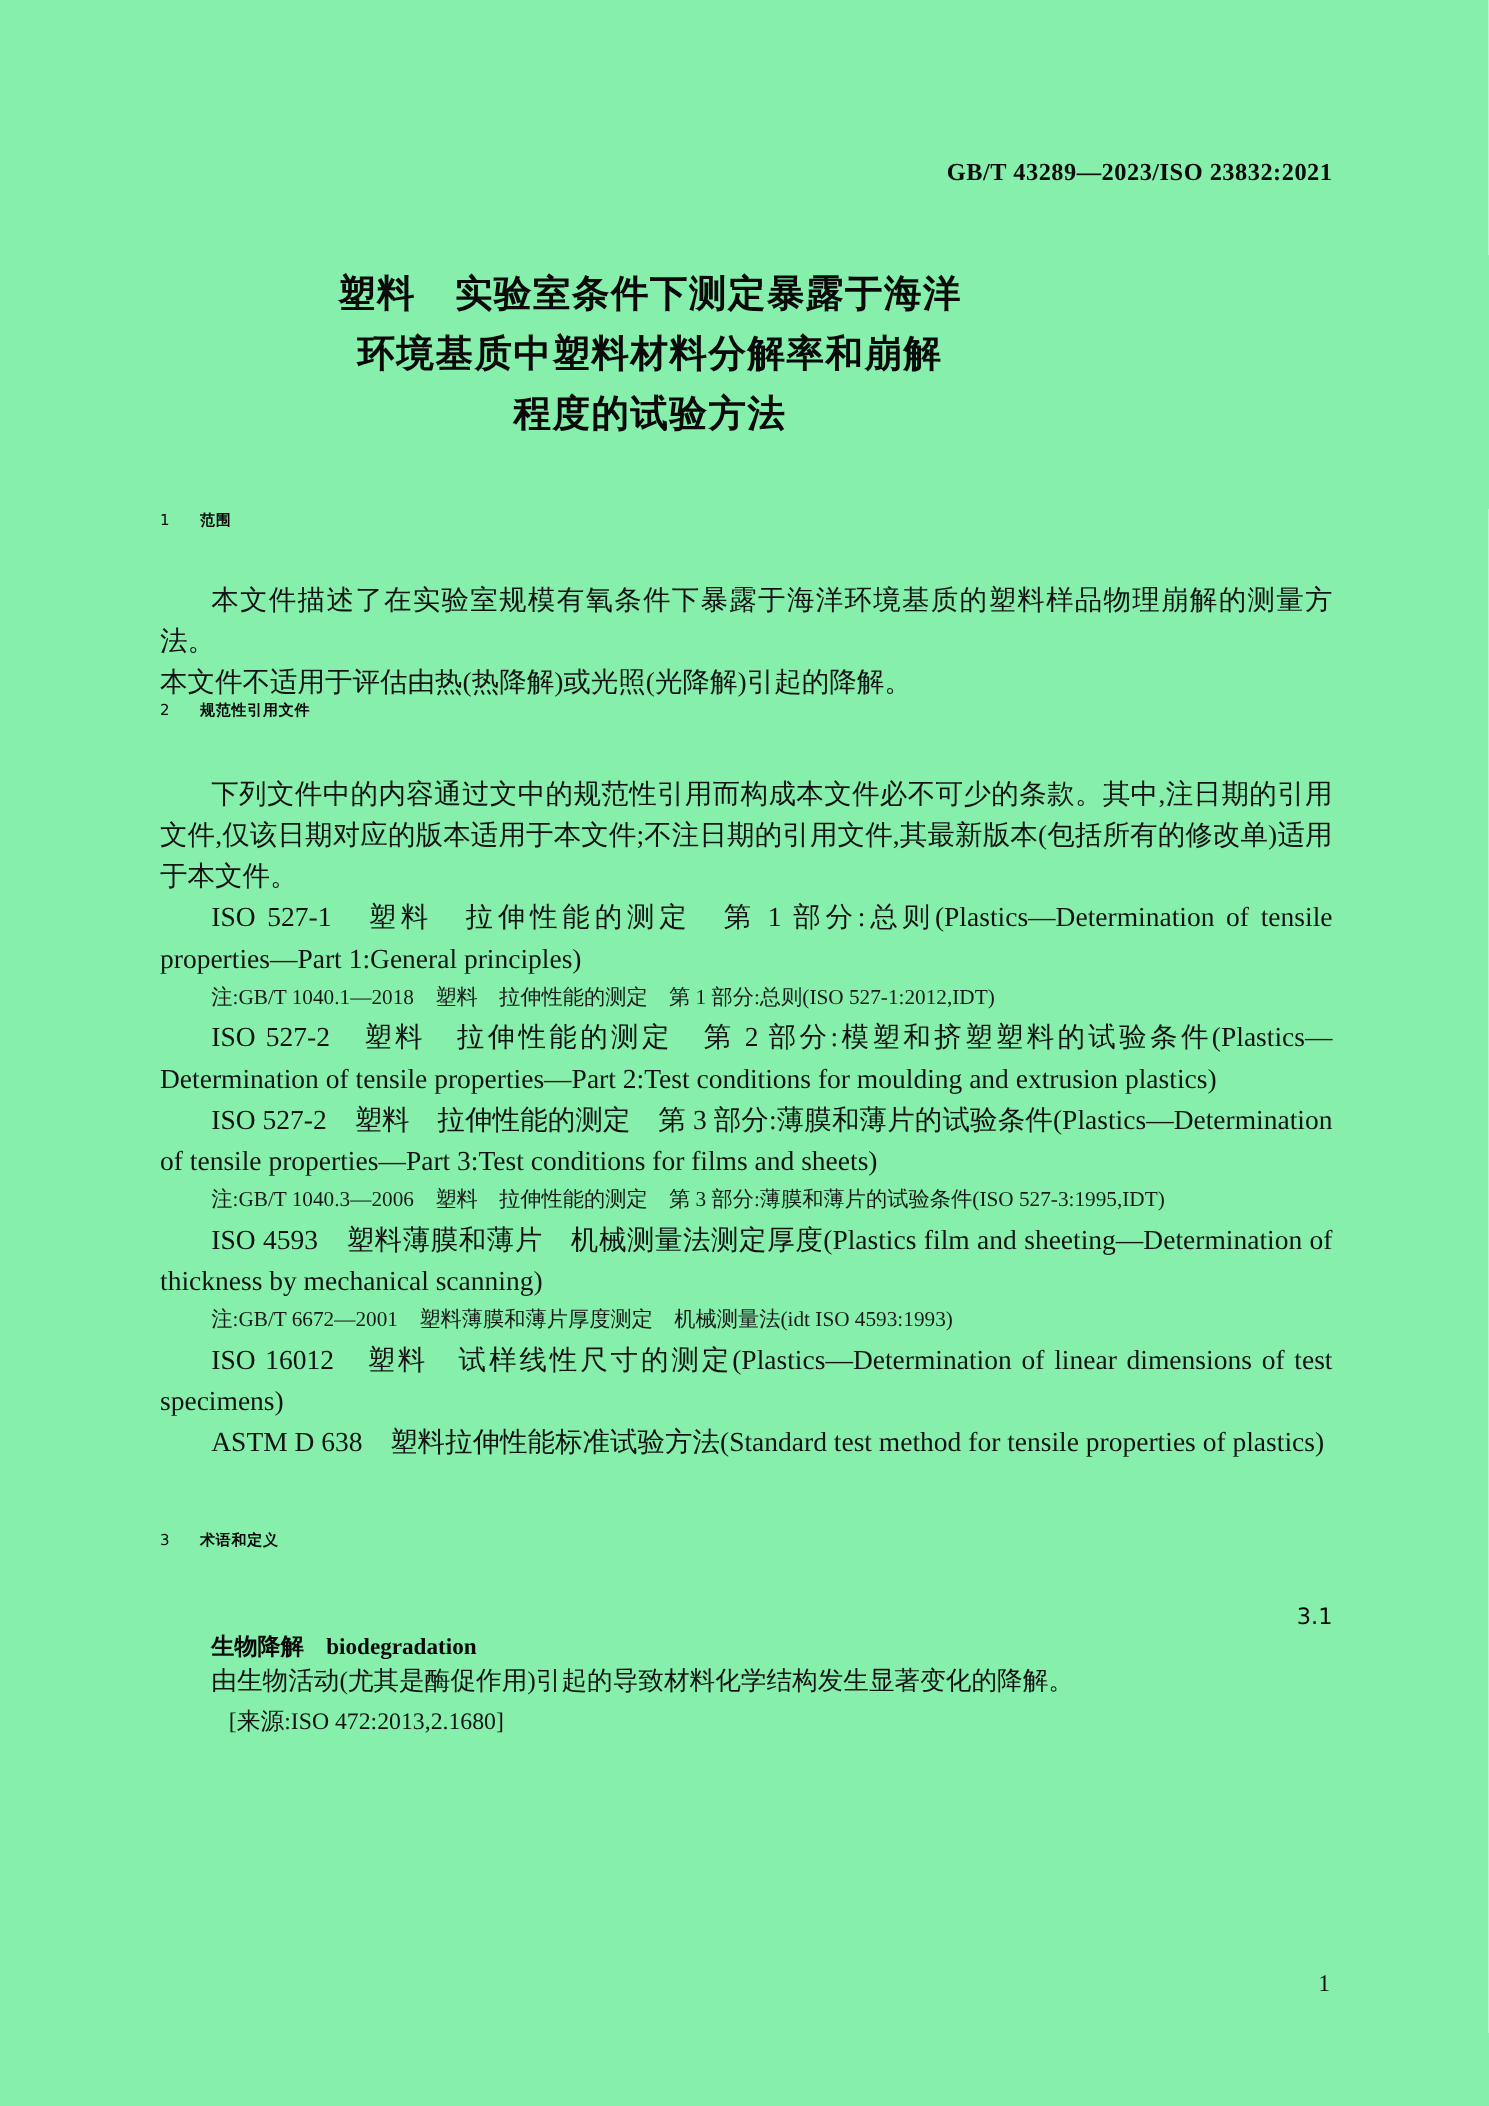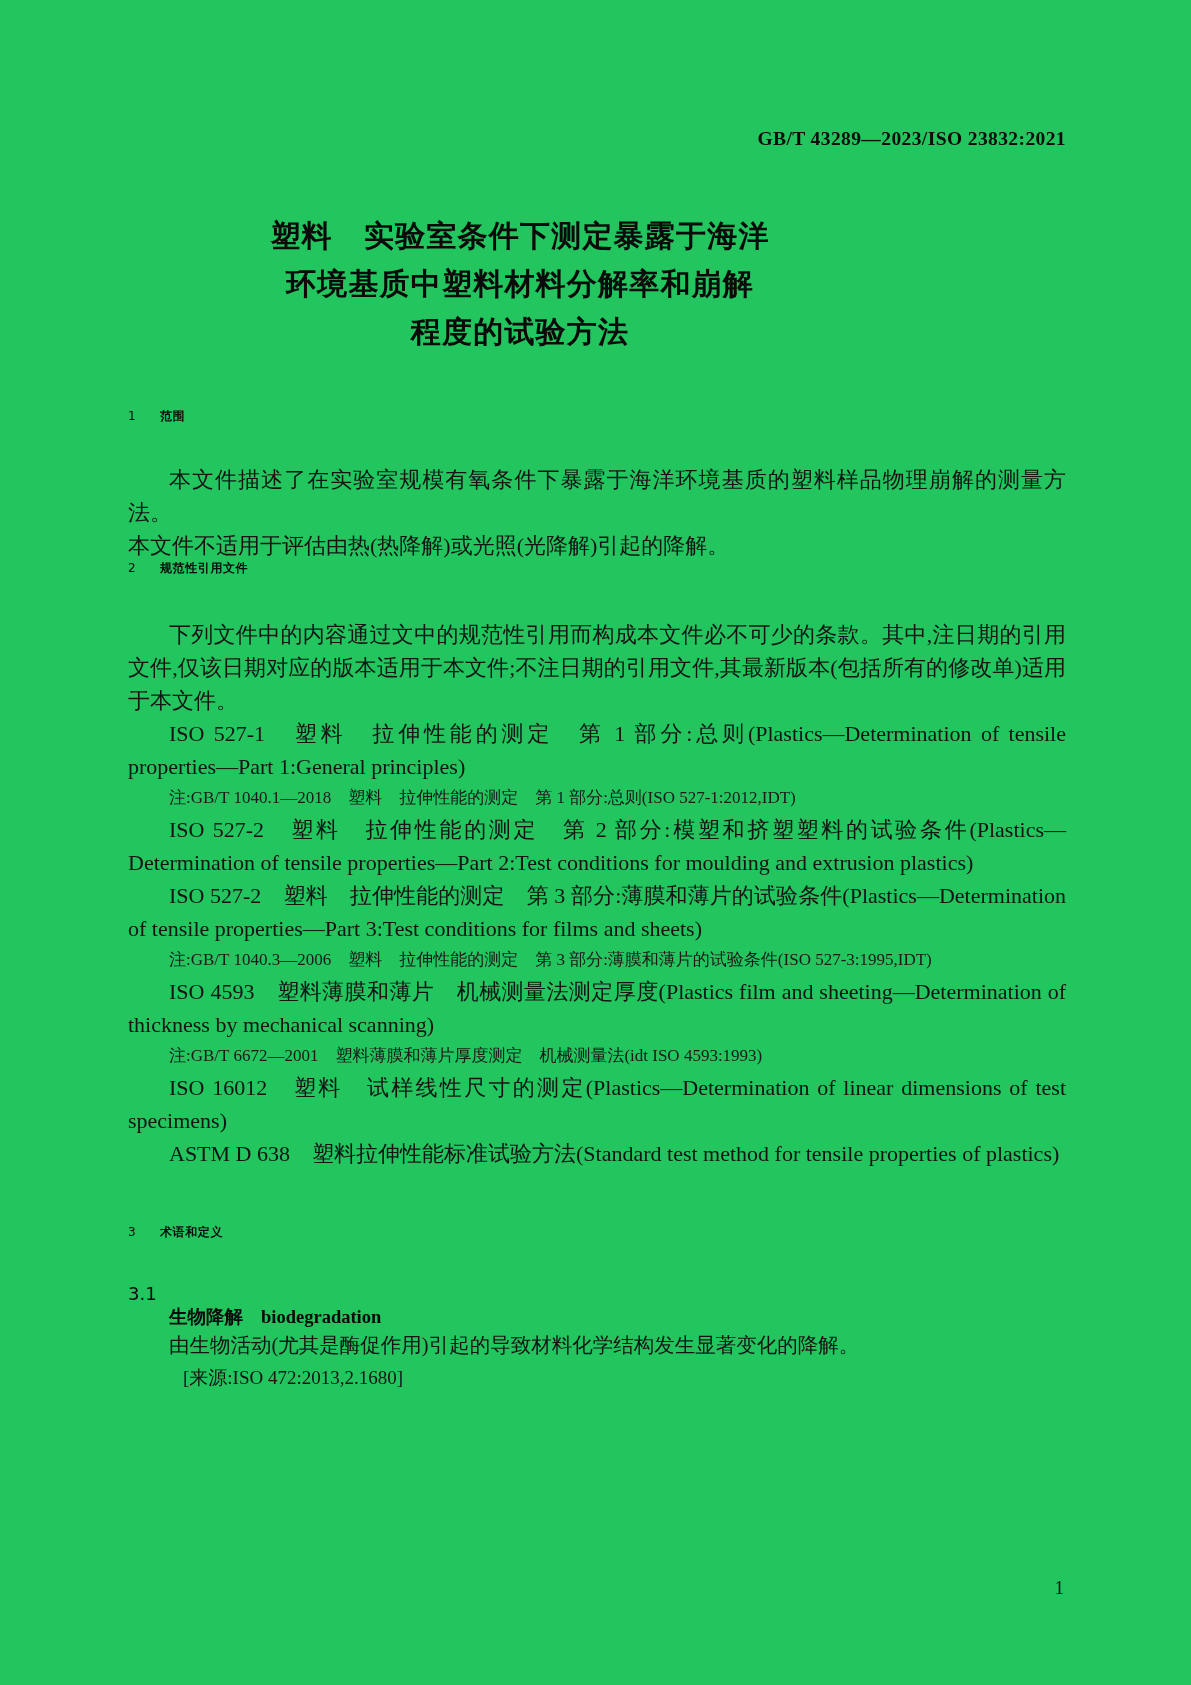--- a/index.html
+++ b/index.html
@@ -4,21 +4,21 @@
 <style>
   html, body {
     margin: 0;
     padding: 0;
     background: #ffffff;
   }
   .page {
     position: relative;
     width: 1191px;
     height: 1685px;
-    background: #22c55e;
+    background: #86efac;
     margin: 0 auto;
     font-family: "Liberation Serif", "DejaVu Serif", serif;
     color: #111111;
     overflow: hidden;
   }
   
   .doc-header {
     position: absolute;
     top: 128px;
     right: 125px;
@@ -80,20 +80,21 @@
     color: #1a1a1a;
     margin: 0;
     text-indent: 41px;
     text-align: justify;
   }
   .term-num {
     font-family: "DejaVu Sans", "Liberation Sans", sans-serif;
     font-size: 18px;
     color: #0a0a0a;
     margin: 0;
+    text-align: right;
   }
   .term-head {
     font-family: "DejaVu Sans", "Liberation Sans", sans-serif;
     font-weight: bold;
     font-size: 18.5px;
     color: #0a0a0a;
     margin: 0;
     padding-left: 41px;
   }
   .term-head .en {

